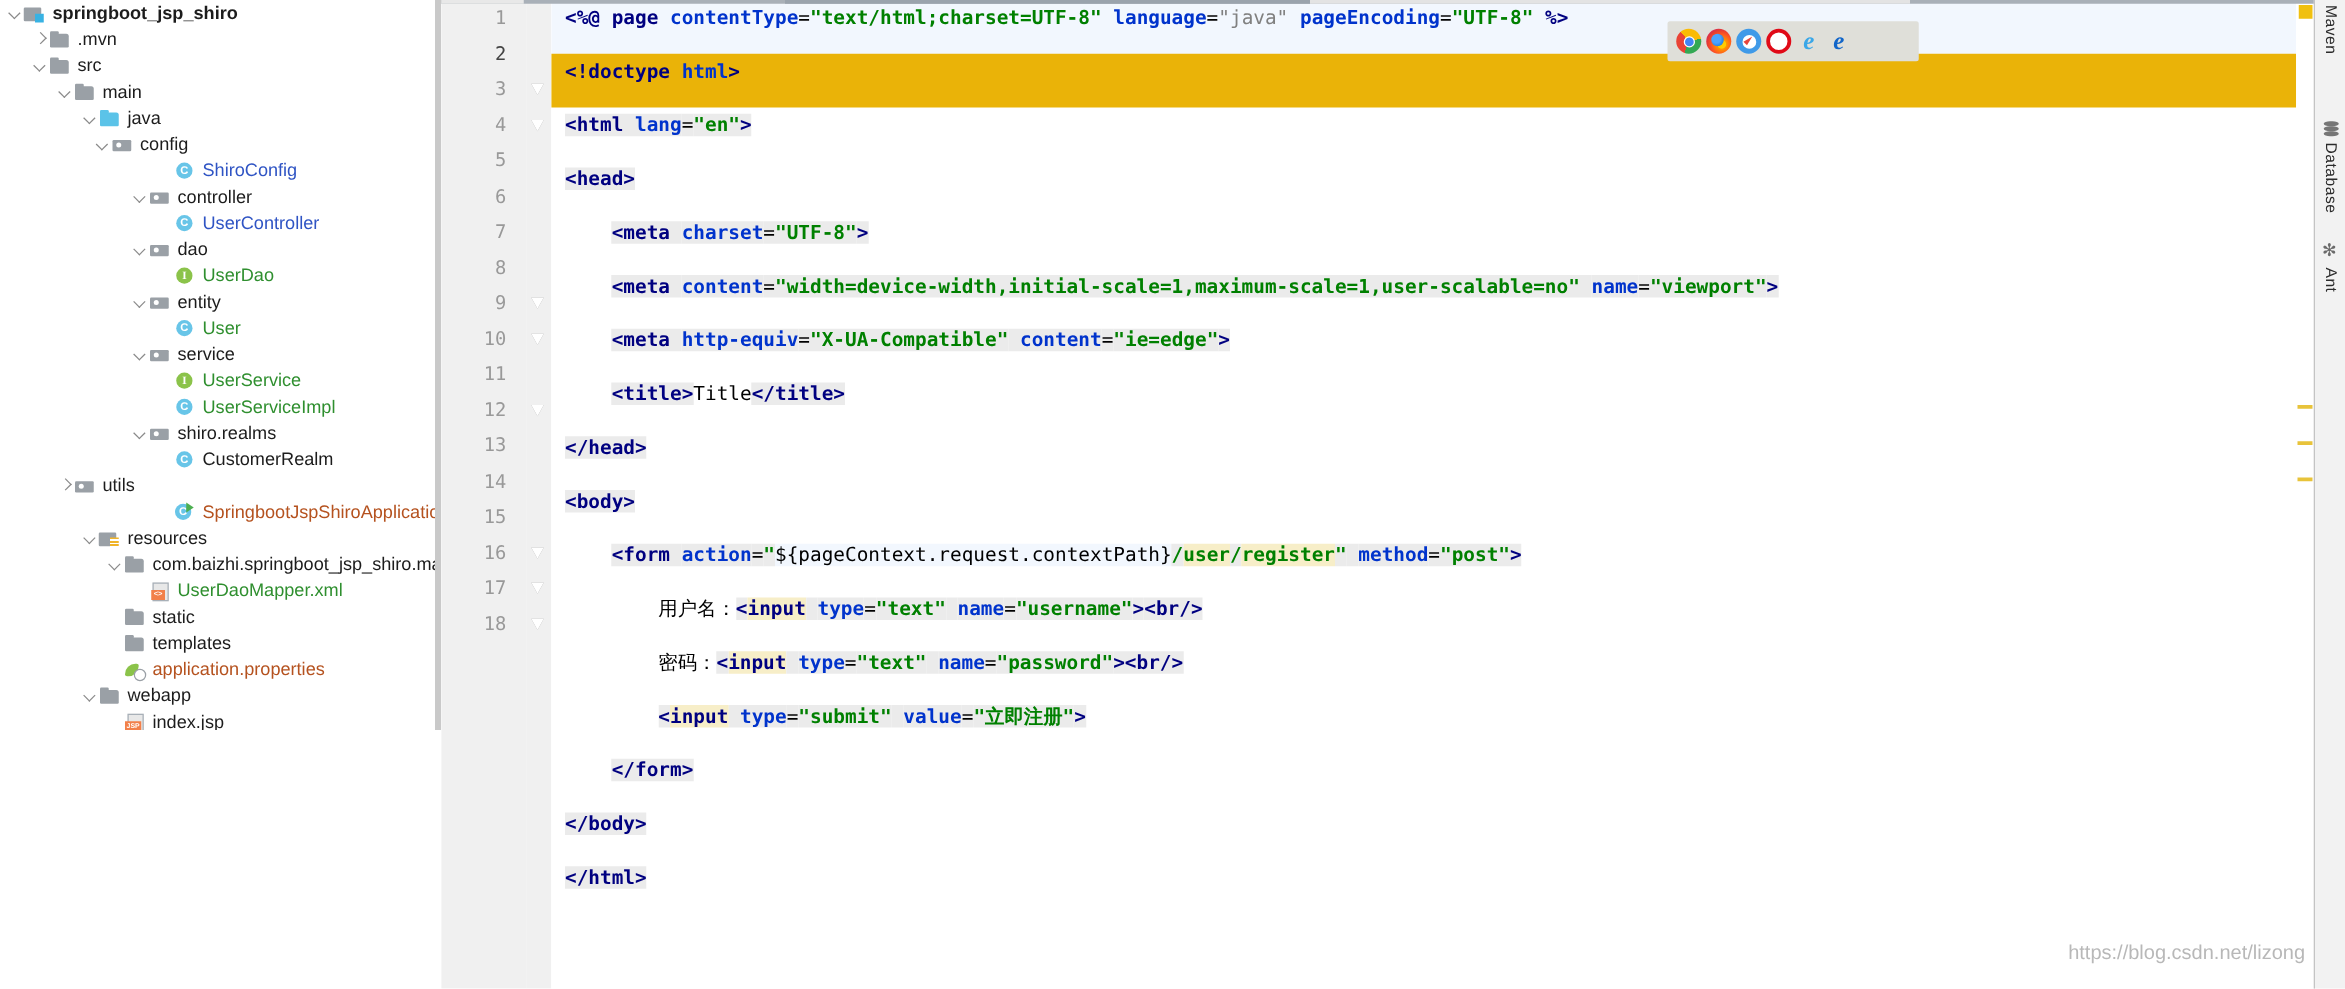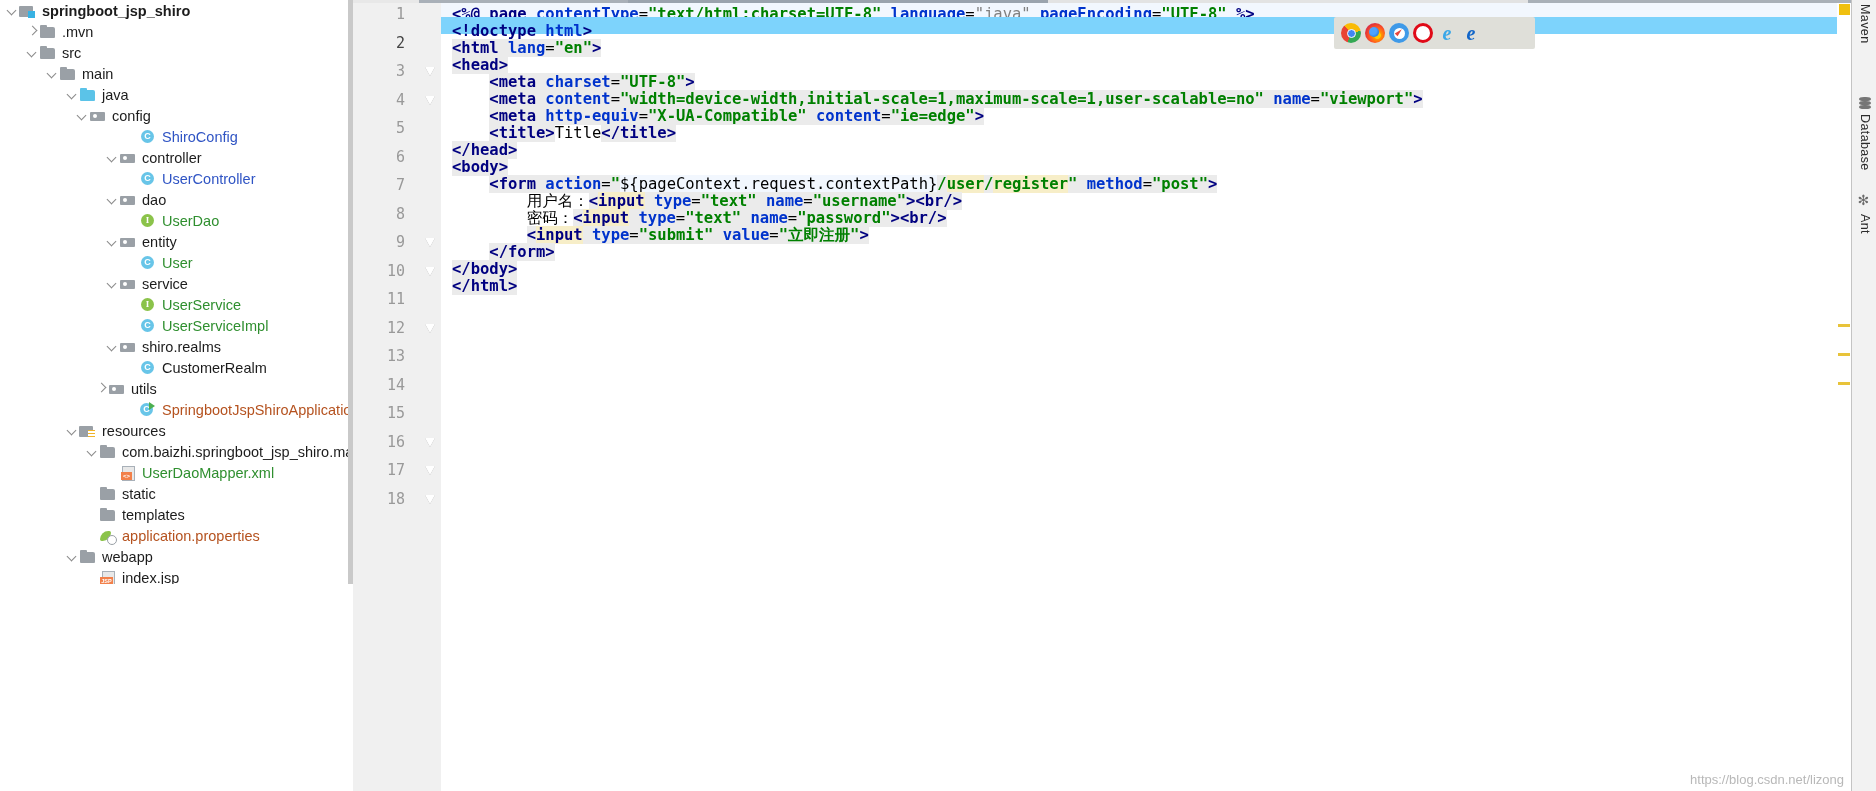--- a/index.html
+++ b/index.html
@@ -227,28 +227,28 @@
 
   .code {
     position: relative;
     flex: 1 1 auto;
     background: #ffffff;
     font-family: "DejaVu Sans Mono", monospace;
     font-size: 15.5px;
     overflow: hidden;
   }
   .cline {
-    height: 17px;
+    height: 43px;
     line-height: 28.5px;
     white-space: pre;
     padding-left: 11px;
     position: relative;
   }
   .cline.hl-blue { background: #f2f7fe; }
-  .cline.hl-caret { background: #7dd3fc; }
+  .cline.hl-caret { background: #eab308; }
 
   .seg { padding: 0; }
   .bg-gray { background: #ebebeb; }
   .bg-lblue { background: #f2f7fe; }
   .bg-yellow { background: #f7eec8; }
 
   .t-tag    { color:#000080; font-weight:bold; }
   .t-attr   { color:#0033cc; font-weight:bold; }
   .t-val    { color:#008000; font-weight:bold; }
   .t-valg   { color:#808080; }
@@ -383,22 +383,22 @@
   .topstrip {
     position:absolute; left:353px; top:0; width:1498px; height:3px;
     background:#a9b0b8; z-index:30;
   }
   .topstrip .seg1 { position:absolute; left:0; top:0; width:66px; height:3px; background:#e8e8e8; }
   .topstrip .seg2 { position:absolute; left:275px; top:0; width:420px; height:3px; background:#9aa3ad; }
   .topstrip .seg3 { position:absolute; left:695px; top:0; width:480px; height:3px; background:#e3e3e3; }
 
   .watermark {
     position: absolute;
-    right: 32px; bottom: 4px;
-    font-size: 13px;
+    right: 32px; bottom: 19px;
+    font-size: 16px;
     color: #b8b8b8;
     font-family: "Liberation Sans", sans-serif;
     z-index: 25;
   }
   
   .panel-scroll {
     position:absolute; right:0; top:0; width:4px; height:640px;
     background:#c9c9c9;
   }
 </style>
@@ -492,21 +492,21 @@
         <div class="trow" style="padding-left: 106px; text-align: center;">
           <span class="arrow down"></span>
           <span class="ico pkg"></span>
           <span class="tlabel c-black">shiro.realms</span>
         </div>
         <div class="trow" style="padding-left: 126px;">
           <span class="arrow "></span>
           <span class="ico cls"></span>
           <span class="tlabel c-black">CustomerRealm</span>
         </div>
-        <div class="trow" style="padding-left: 95px;">
+        <div class="trow" style="padding-left: 46px;">
           <span class="arrow right"></span>
           <span class="ico pkg"></span>
           <span class="tlabel c-black">utils</span>
         </div>
         <div class="trow" style="padding-left: 126px;">
           <span class="arrow "></span>
           <span class="ico springapp"></span>
           <span class="tlabel c-brown">SpringbootJspShiroApplication</span>
         </div>
         <div class="trow" style="padding-left: 66px;">

